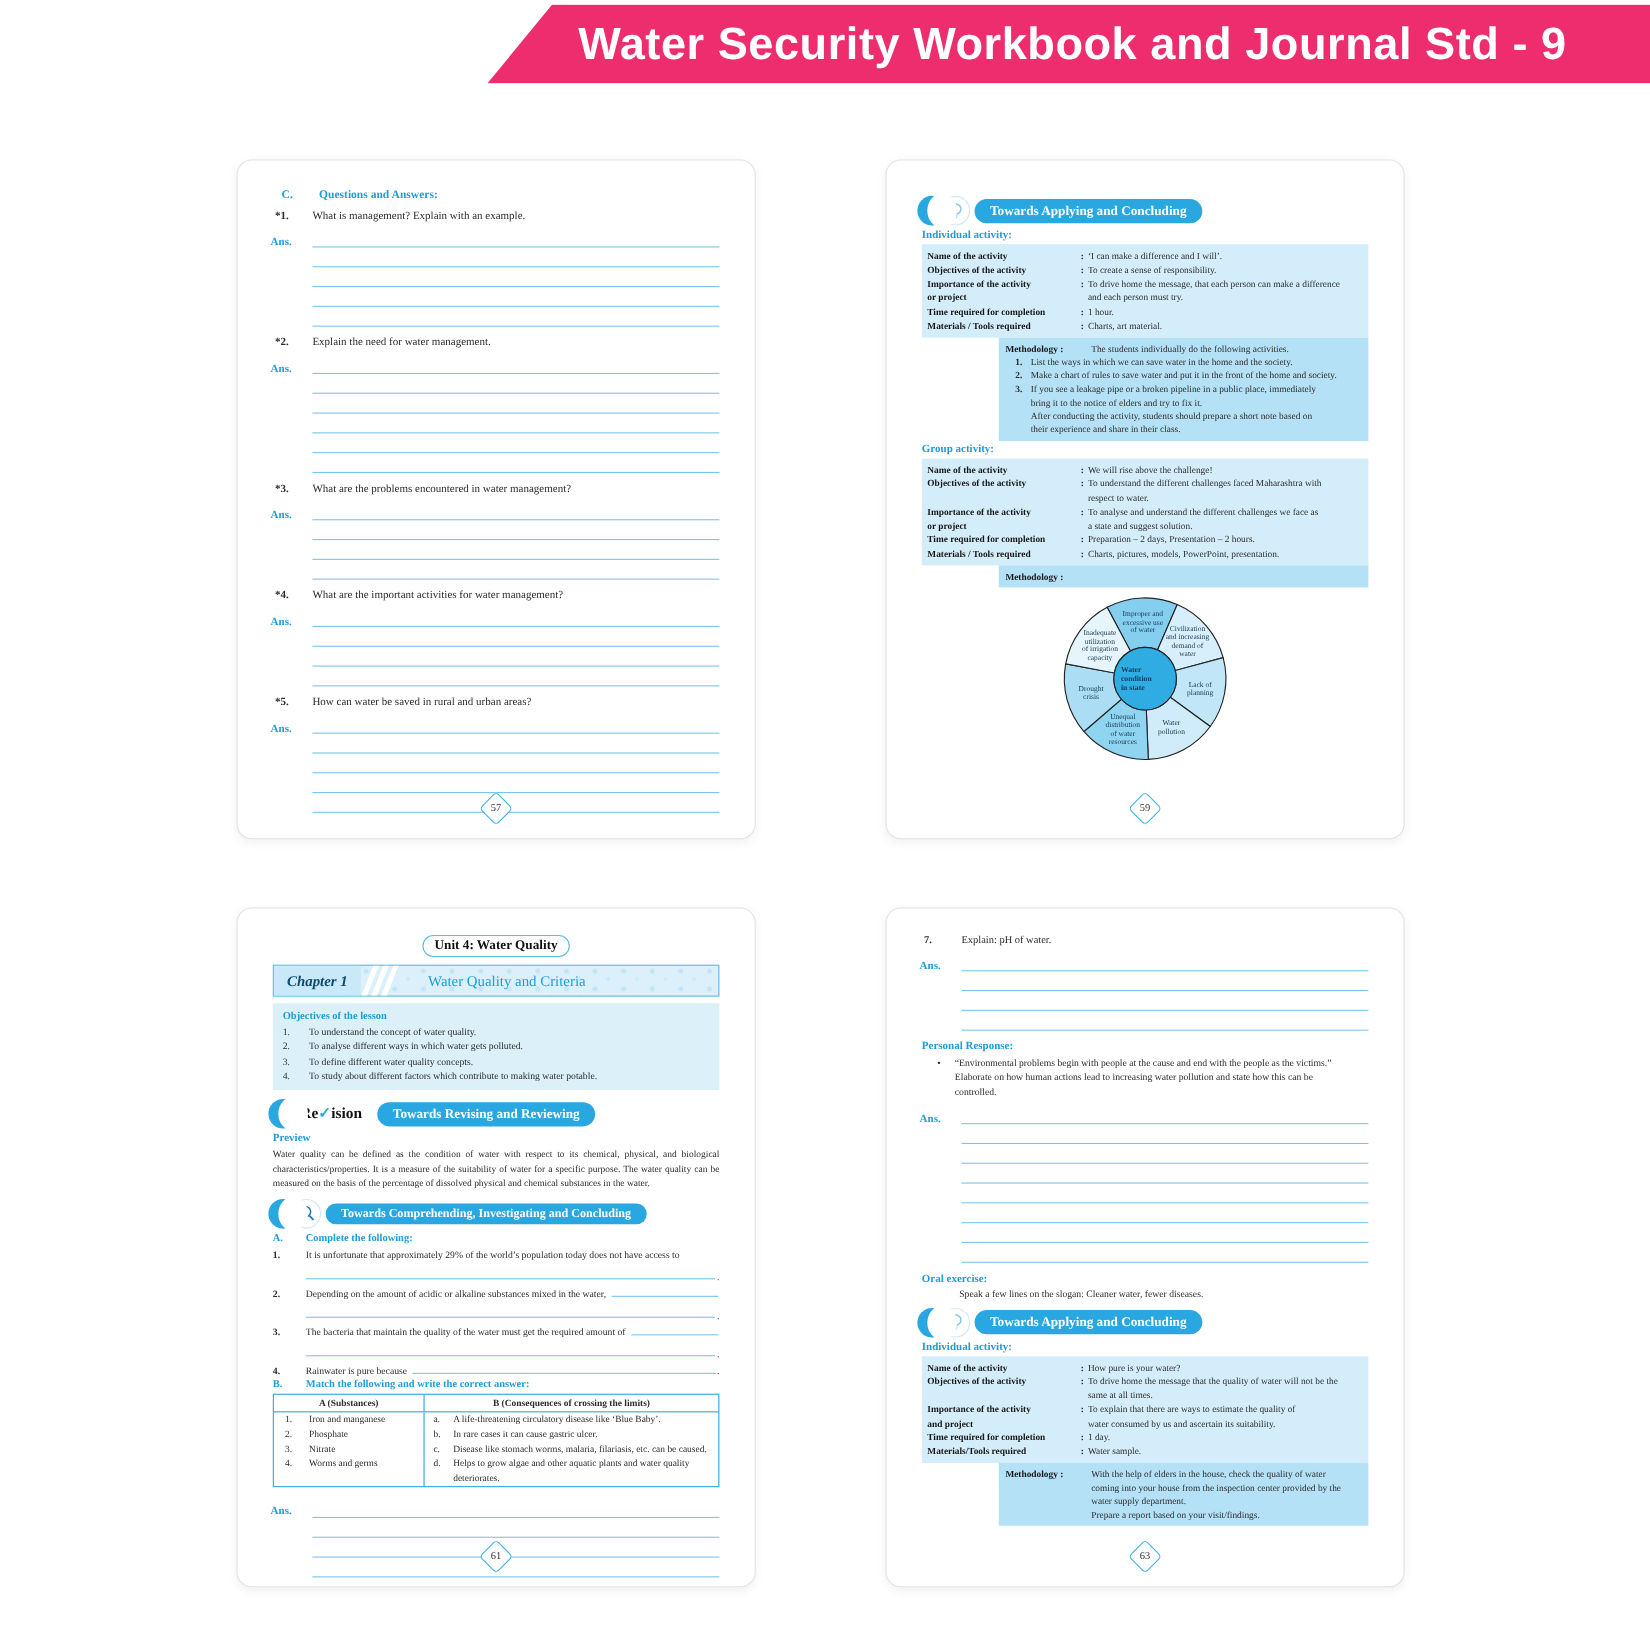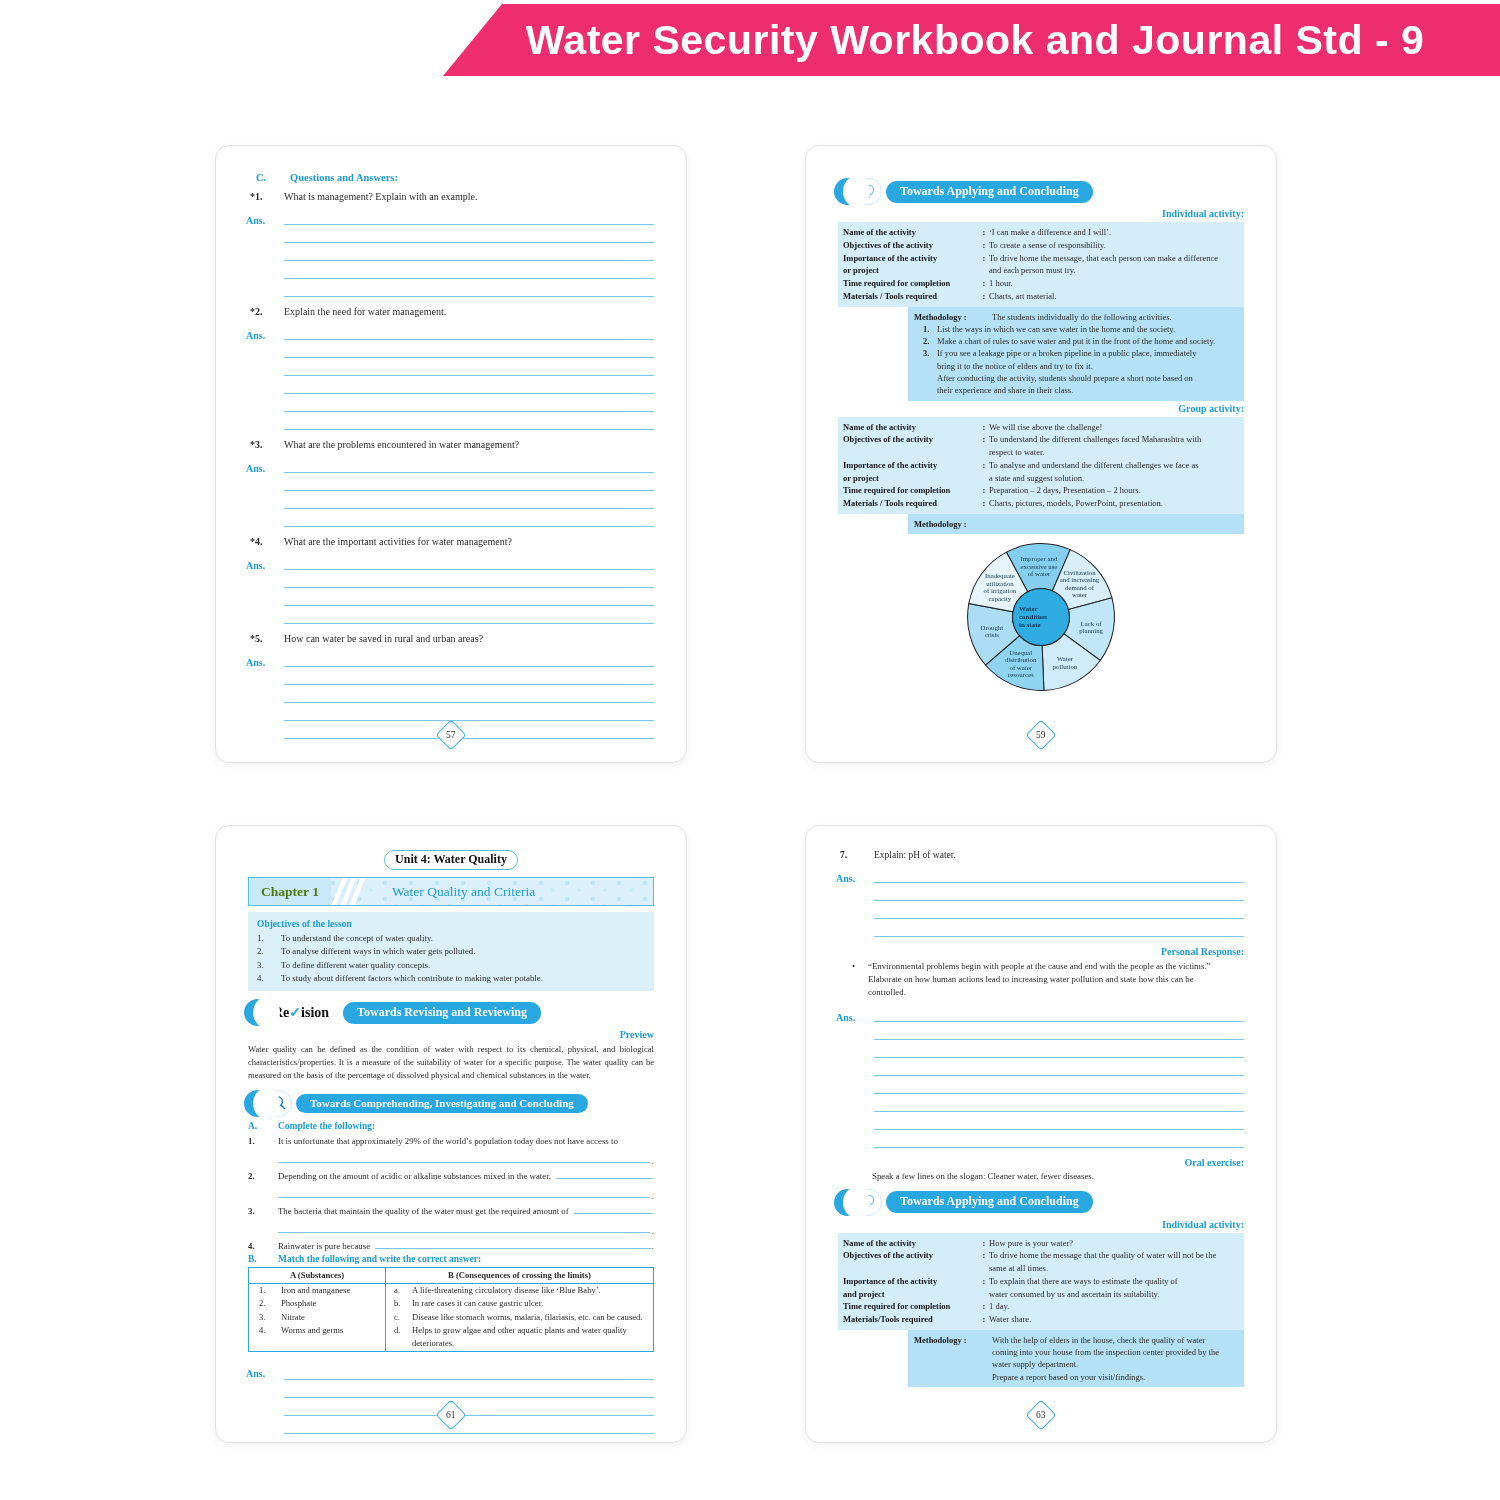--- a/index.html
+++ b/index.html
@@ -30,21 +30,21 @@
   
   .badge{display:flex;align-items:center;gap:4px;margin:8px 0 3px -4px;}
   .crescent{position:relative;width:17px;height:27px;flex:0 0 17px;}
   .crescent::before{content:"";position:absolute;left:0;top:0;width:27px;height:27px;border-radius:50%;background:#29A7E0;}
   .crescent::after{content:"";position:absolute;left:9px;top:-2px;width:27px;height:31px;border-radius:50%;background:#fff;}
   .icon-circle{width:25px;height:25px;border-radius:50%;background:#fff;border:1px solid #cfe9f6;
                display:flex;align-items:center;justify-content:center;flex:0 0 25px;}
   .pill{background:#29A7E0;color:#fff;font-weight:bold;font-size:12px;border-radius:13px;padding:3px 14px 4px;white-space:nowrap;}
   .rev-pill{background:#fff;color:#111;font-weight:bold;font-size:14px;border-radius:12px;padding:1px 10px 2px;margin-left:-2px;}
   .rev-pill .chk{color:#29A7E0;}
-  .sub-label{color:#1E9CD8;font-weight:bold;font-size:10px;margin:2px 0 3px;text-align:right;}
+  .sub-label{color:#1E9CD8;font-weight:bold;font-size:10px;margin:2px 0 3px;}
   
   .act-table{background:#D4EDFA;padding:4px 5px 4px 5px;font-size:8.5px;line-height:1.5;}
   .act-row{display:grid;grid-template-columns:136px 10px 1fr;}
   .act-label{font-weight:bold;color:#161616;white-space:pre-line;}
   .act-colon{font-weight:bold;text-align:center;}
   .act-value{white-space:pre-line;}
   .meth-box{background:#B4E1F5;margin-left:70px;padding:4px 6px;font-size:8.5px;line-height:1.45;}
   .meth-row{display:grid;grid-template-columns:78px 1fr;}
   .meth-label{font-weight:bold;color:#161616;}
   .meth-text{white-space:pre-line;}
@@ -58,22 +58,22 @@
                font-size:6.8px;line-height:1.1;color:#16394f;white-space:pre-line;}
   .wheel-center-label{position:absolute;transform:translate(-50%,-50%);width:44px;text-align:left;
                font-size:7px;line-height:1.15;font-weight:bold;color:#0d3a5c;white-space:pre-line;}
   
   .unit-pill{display:block;width:fit-content;margin:0 auto 7px;border:1.5px solid #57BCE8;border-radius:11px;
              padding:1px 10px 2px;font-weight:bold;font-size:12px;color:#111;}
   .chapter-bar{display:flex;align-items:stretch;border:1.5px solid #57BCE8;height:27px;background:#DCF0FB;
       background-image:radial-gradient(circle at 6px 5px,#c2e6f7 2px,transparent 2.6px),
                        radial-gradient(circle at 18px 12px,#cdeaf8 1.6px,transparent 2.2px);
       background-size:26px 16px;}
-  .chapter-label{background:#C9E8F8;color:#4d7c0f;font-weight:bold;font-size:13.5px;display:flex;
-                 align-items:center;padding:0 12px;}
+  .chapter-label{background:#C9E8F8;color:#0c4a6e;font-weight:bold;font-size:13.5px;display:flex;
+                 align-items:center;padding:0 12px;font-style:italic;}
   .stripe{width:5px;background:#fff;transform:skewX(-22deg);margin:0 2px;}
   .stripes{display:flex;margin:0 4px;}
   .chapter-title{flex:1;color:#1E9CD8;font-weight:normal;font-size:13.5px;display:flex;align-items:center;padding-left:26px;}
   .objectives{background:#DCF0FA;padding:5px 9px 6px;margin-top:6px;font-size:8.8px;line-height:1.5;}
   .obj-title{color:#1E9CD8;font-weight:bold;font-size:9.5px;margin-bottom:1px;}
   .obj-row{display:grid;grid-template-columns:24px 1fr;}
   .para{font-size:8.6px;line-height:1.5;text-align:justify;margin:2px 0 4px;}
   .ci-row{display:grid;grid-template-columns:30px 1fr;font-size:8.8px;margin-bottom:3px;}
   .ci-text{display:flex;}
   .inline-blank{flex:1;border-bottom:1.2px solid #7AC6EC;margin:0 1px 2px 5px;}
@@ -522,21 +522,21 @@
 water consumed by us and ascertain its suitability.</div>
           </div>
           <div class="act-row">
             <div class="act-label">Time required for completion</div>
             <div class="act-colon">:</div>
             <div class="act-value">1 day.</div>
           </div>
           <div class="act-row">
             <div class="act-label">Materials/Tools required</div>
             <div class="act-colon">:</div>
-            <div class="act-value">Water share.</div>
+            <div class="act-value">Water sample.</div>
           </div>
         </div>
         <div class="meth-box">
           <div class="meth-row">
             <div class="meth-label">Methodology :</div>
             <div class="meth-text">With the help of elders in the house, check the quality of water
 coming into your house from the inspection center provided by the
 water supply department.</div>
           </div>
           <div class="meth-row">

